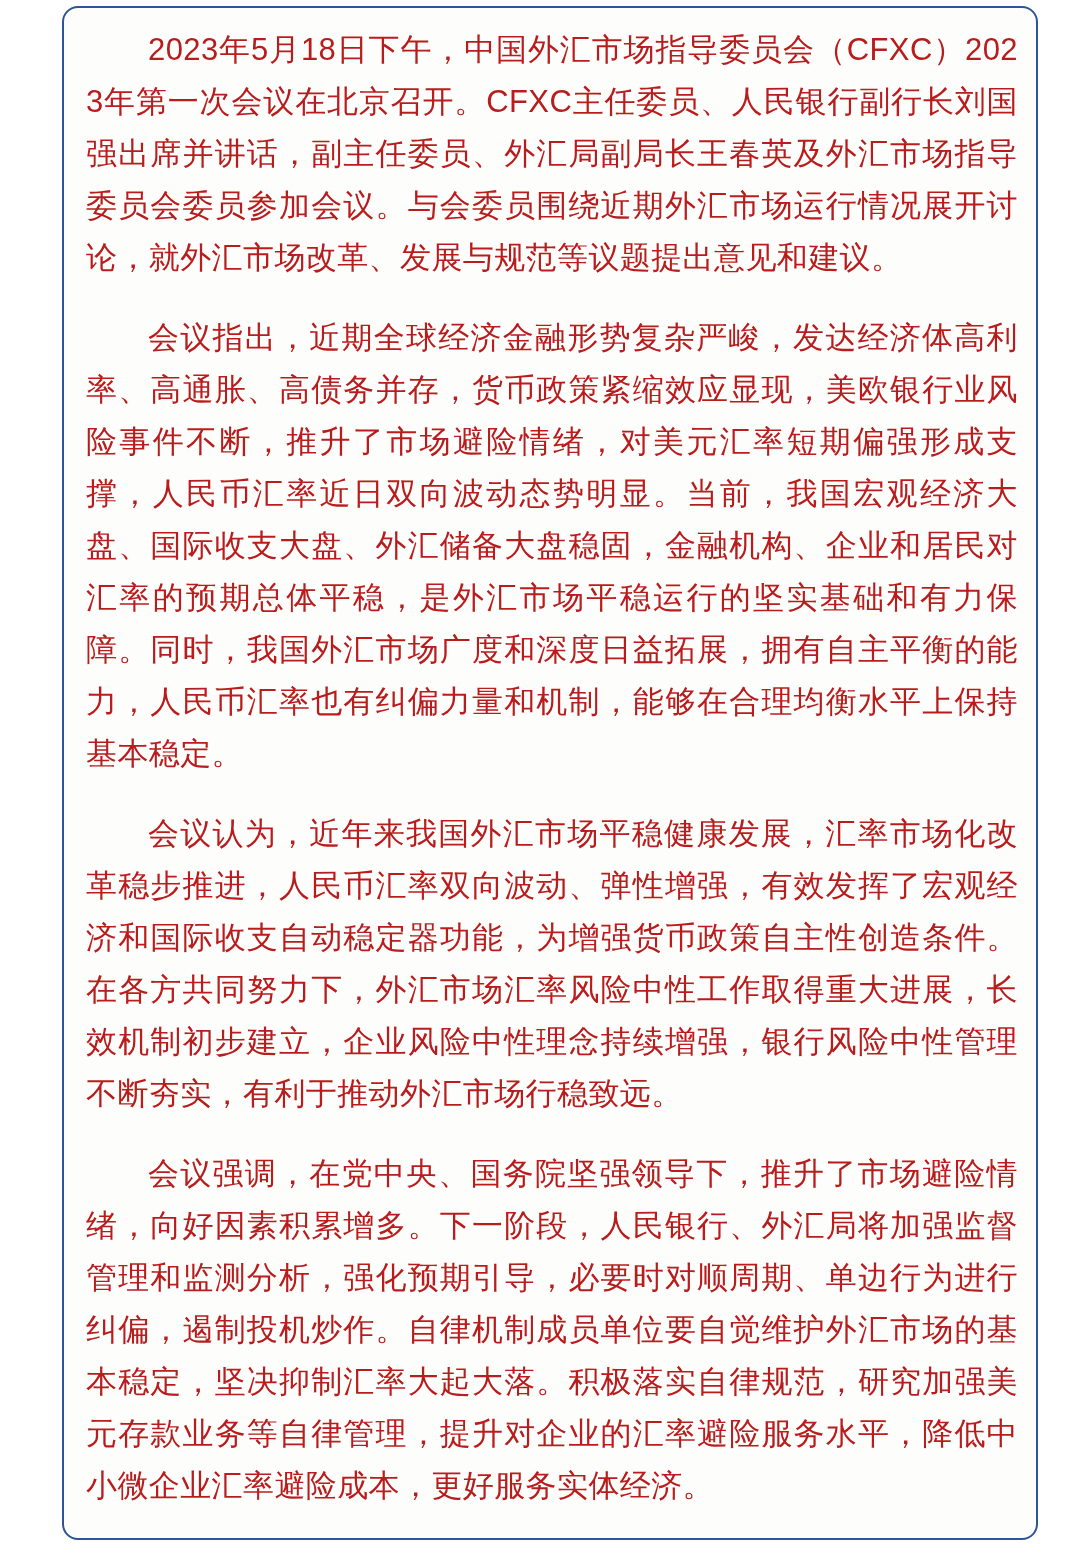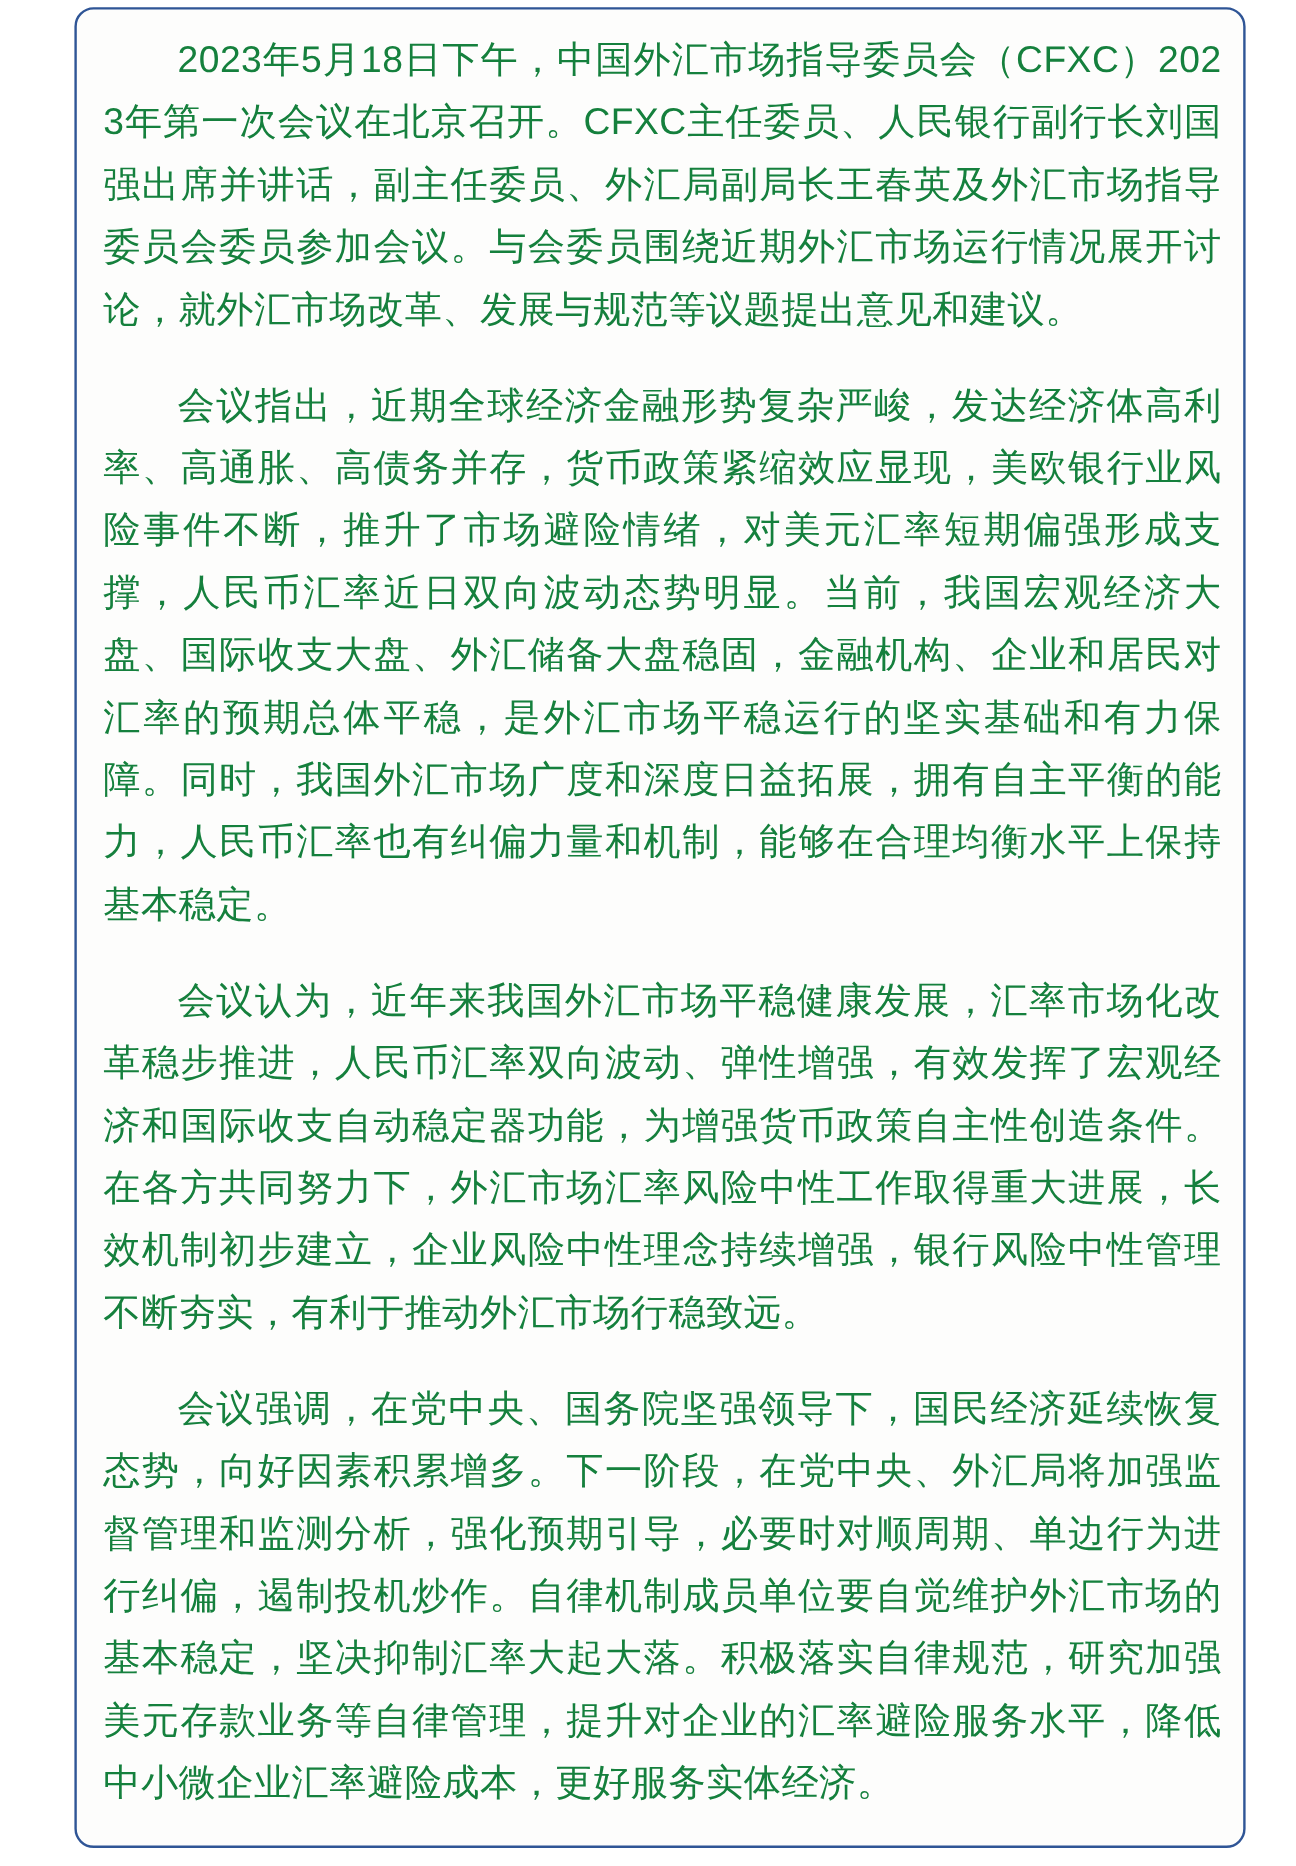--- a/index.html
+++ b/index.html
@@ -44,21 +44,21 @@
   }
 
   p.para {
     margin: 0 0 28px 0;
     padding: 0;
     text-indent: 2em;
     text-align: justify;
     text-justify: inter-ideograph;
     font-size: 31px;
     line-height: 52px;
-    color: #15803d;
+    color: #b91c1c;
     letter-spacing: 0.4px;
     font-weight: 400;
     word-break: break-all;
   }
 
   p.para:last-child {
     margin-bottom: 0;
   }
 </style>
 </head>
@@ -69,17 +69,17 @@
   <div id="article-card">
 
     <div id="article-body">
 
       <p class="para">2023年5月18日下午，中国外汇市场指导委员会（CFXC）2023年第一次会议在北京召开。CFXC主任委员、人民银行副行长刘国强出席并讲话，副主任委员、外汇局副局长王春英及外汇市场指导委员会委员参加会议。与会委员围绕近期外汇市场运行情况展开讨论，就外汇市场改革、发展与规范等议题提出意见和建议。</p>
 
       <p class="para">会议指出，近期全球经济金融形势复杂严峻，发达经济体高利率、高通胀、高债务并存，货币政策紧缩效应显现，美欧银行业风险事件不断，推升了市场避险情绪，对美元汇率短期偏强形成支撑，人民币汇率近日双向波动态势明显。当前，我国宏观经济大盘、国际收支大盘、外汇储备大盘稳固，金融机构、企业和居民对汇率的预期总体平稳，是外汇市场平稳运行的坚实基础和有力保障。同时，我国外汇市场广度和深度日益拓展，拥有自主平衡的能力，人民币汇率也有纠偏力量和机制，能够在合理均衡水平上保持基本稳定。</p>
 
       <p class="para">会议认为，近年来我国外汇市场平稳健康发展，汇率市场化改革稳步推进，人民币汇率双向波动、弹性增强，有效发挥了宏观经济和国际收支自动稳定器功能，为增强货币政策自主性创造条件。在各方共同努力下，外汇市场汇率风险中性工作取得重大进展，长效机制初步建立，企业风险中性理念持续增强，银行风险中性管理不断夯实，有利于推动外汇市场行稳致远。</p>
 
-      <p class="para">会议强调，在党中央、国务院坚强领导下，国民经济延续恢复态势，向好因素积累增多。下一阶段，在党中央、外汇局将加强监督管理和监测分析，强化预期引导，必要时对顺周期、单边行为进行纠偏，遏制投机炒作。自律机制成员单位要自觉维护外汇市场的基本稳定，坚决抑制汇率大起大落。积极落实自律规范，研究加强美元存款业务等自律管理，提升对企业的汇率避险服务水平，降低中小微企业汇率避险成本，更好服务实体经济。</p>
+      <p class="para">会议强调，在党中央、国务院坚强领导下，推升了市场避险情绪，向好因素积累增多。下一阶段，人民银行、外汇局将加强监督管理和监测分析，强化预期引导，必要时对顺周期、单边行为进行纠偏，遏制投机炒作。自律机制成员单位要自觉维护外汇市场的基本稳定，坚决抑制汇率大起大落。积极落实自律规范，研究加强美元存款业务等自律管理，提升对企业的汇率避险服务水平，降低中小微企业汇率避险成本，更好服务实体经济。</p>
 
     </div>
   </div>
 </div>
 
 </body></html>

